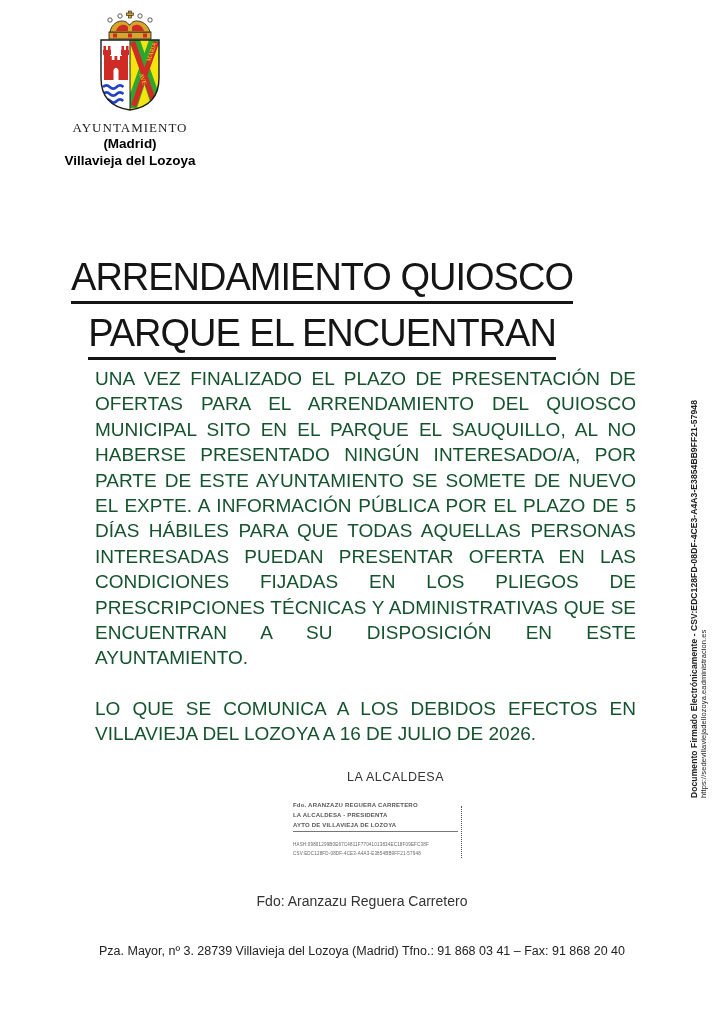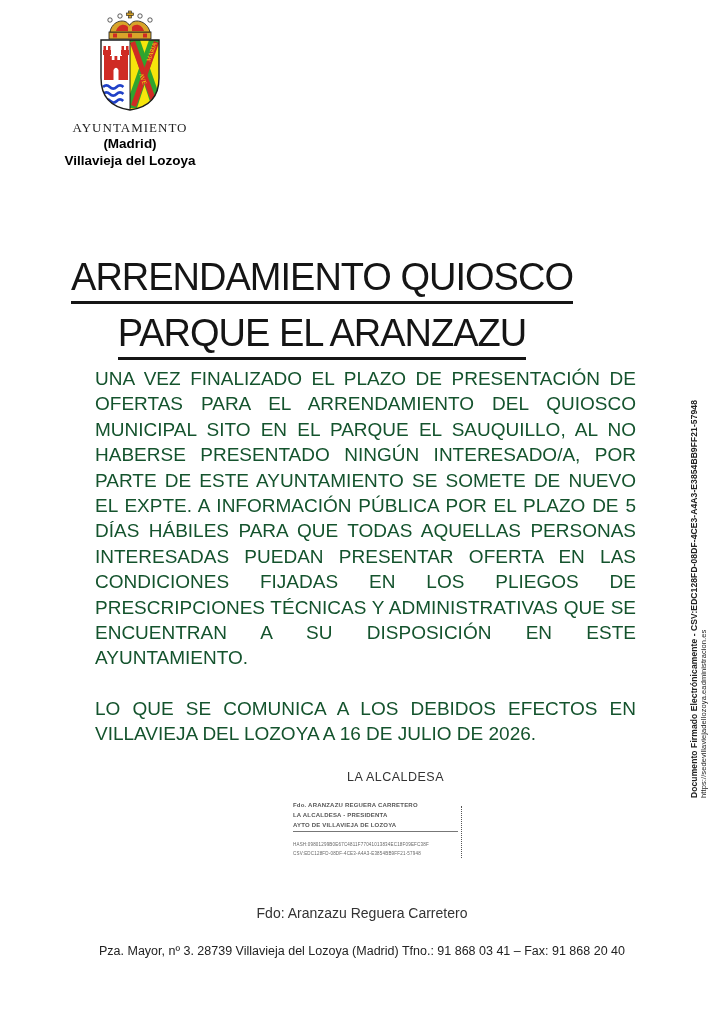--- a/index.html
+++ b/index.html
@@ -33,21 +33,21 @@
     text-align:justify;
   }
   .body-text p{margin:0 0 25px 0;}
   
   .alcaldesa{position:absolute;left:315px;top:770px;font-size:12.5px;letter-spacing:.5px;color:#333;margin-left:32px;}
   .stamp{position:absolute;left:293px;top:800px;width:172px;color:#555;}
   .stamp .sline{font-size:6px;font-weight:bold;line-height:10px;letter-spacing:.2px;white-space:nowrap;}
   .stamp .rule{border-bottom:1px solid #777;margin:1px 0 8px 0;width:165px;}
   .stamp .code{font-size:4.5px;line-height:9px;letter-spacing:.2px;white-space:nowrap;overflow:hidden;color:#666;}
   .stamp-side{position:absolute;left:461px;top:806px;height:52px;border-left:1.5px dotted #555;}
-  .fdo{position:absolute;left:0;top:893px;width:724px;text-align:center;font-size:14px;color:#333;margin-top:12px;}
+  .fdo{position:absolute;left:0;top:893px;width:724px;text-align:center;font-size:14px;color:#333;}
   
   .footer{
     position:absolute;left:0;top:944px;width:724px;text-align:center;
     font-family:Liberation Sans, sans-serif;font-size:12.5px;color:#222;
   }
   
   .vstrip{
     position:absolute;left:689px;top:798px;width:416px;
     transform:rotate(-90deg);transform-origin:0 0;
     white-space:nowrap;color:#222;
@@ -123,21 +123,21 @@
     </svg>
     <div class="org">
       <div class="serifline">AYUNTAMIENTO</div>
       <div class="boldline">(Madrid)</div>
       <div class="boldline">Villavieja del Lozoya</div>
     </div>
   </div>
 
   <h1 class="title">
     <span class="u">ARRENDAMIENTO QUIOSCO</span><br>
-    <span class="u">PARQUE EL ARANZAZU</span>
+    <span class="u">PARQUE EL ENCUENTRAN</span>
   </h1>
 
   <div class="body-text">
     <p>UNA VEZ FINALIZADO EL PLAZO DE PRESENTACIÓN DE OFERTAS PARA EL ARRENDAMIENTO DEL QUIOSCO MUNICIPAL SITO EN EL PARQUE EL SAUQUILLO, AL NO HABERSE PRESENTADO NINGÚN INTERESADO/A, POR PARTE DE ESTE AYUNTAMIENTO SE SOMETE DE NUEVO EL EXPTE. A INFORMACIÓN PÚBLICA POR EL PLAZO DE 5 DÍAS HÁBILES PARA QUE TODAS AQUELLAS PERSONAS INTERESADAS PUEDAN PRESENTAR OFERTA EN LAS CONDICIONES FIJADAS EN LOS PLIEGOS DE PRESCRIPCIONES TÉCNICAS Y ADMINISTRATIVAS QUE SE ENCUENTRAN A SU DISPOSICIÓN EN ESTE AYUNTAMIENTO.</p>
     <p>LO QUE SE COMUNICA A LOS DEBIDOS EFECTOS EN VILLAVIEJA DEL LOZOYA A 16 DE JULIO DE 2026.</p>
   </div>
 
   <div class="alcaldesa">LA ALCALDESA</div>
 
   <div class="stamp">

